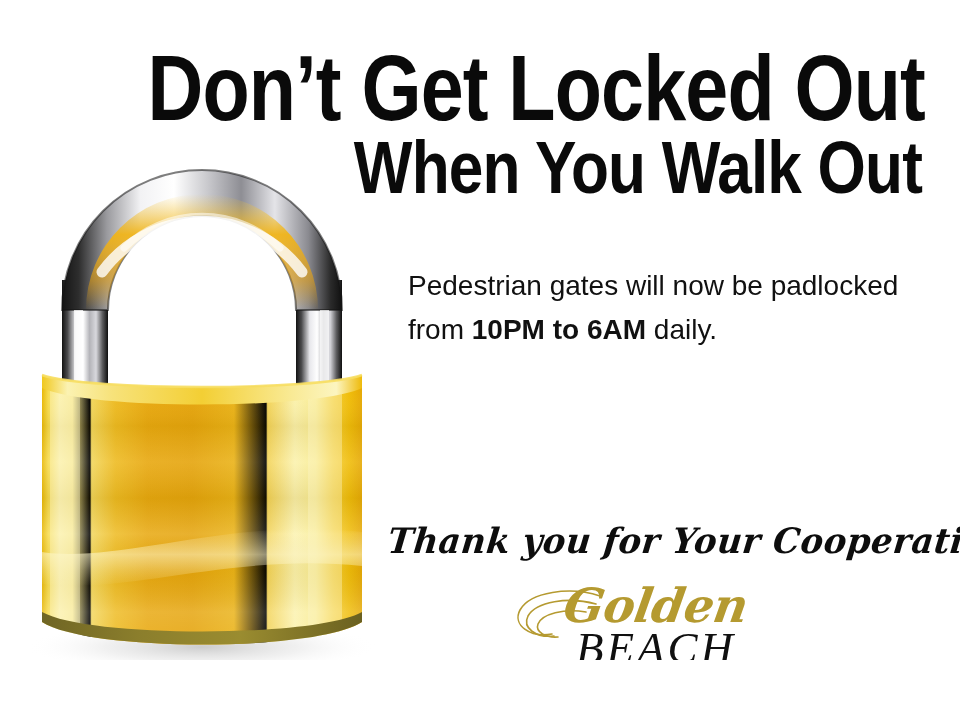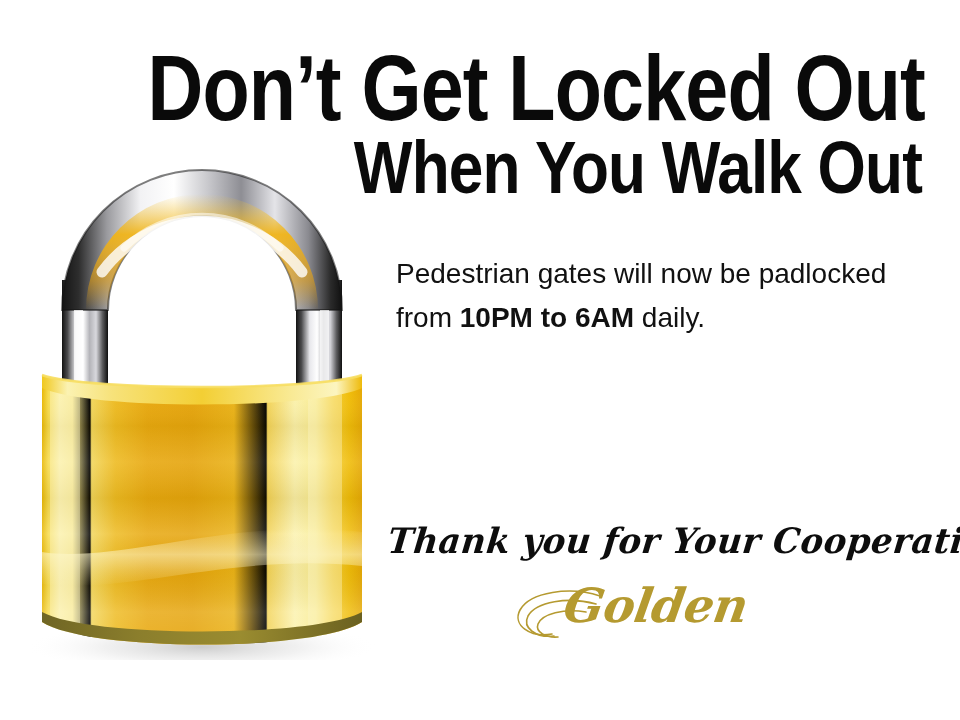--- a/index.html
+++ b/index.html
@@ -49,21 +49,21 @@
     position: absolute;
     left: 392px;
     top: 248px;
     width: 540px;
     color: #111111;
     font-size: 28px;
     line-height: 44px;
     font-family: "Liberation Sans", sans-serif;
   }
   .body-copy p {
-    margin: 4px;
+    margin: 16px;
   }
   .body-copy .spacer {
     height: 44px;
   }
   .body-copy b {
     font-weight: 700;
   }
 
   
   .thanks {
@@ -309,15 +309,16 @@
 
   <div class="logo">
     <svg class="logo-swash" viewBox="0 0 110 80">
       <g fill="none" stroke="#b59a30" stroke-width="1.6" stroke-linecap="round">
         <path d="M100,14 C 70,4 30,10 20,28 C 12,43 30,56 52,52"></path>
         <path d="M96,22 C 68,14 36,20 28,34 C 22,46 36,56 54,54"></path>
         <path d="M86,30 C 64,26 42,32 38,42 C 35,50 46,56 58,55"></path>
       </g>
     </svg>
     <div class="logo-golden">Golden</div>
+    <div class="logo-beach">BEACH</div>
   </div>
 
 </div>
 
 </body></html>

